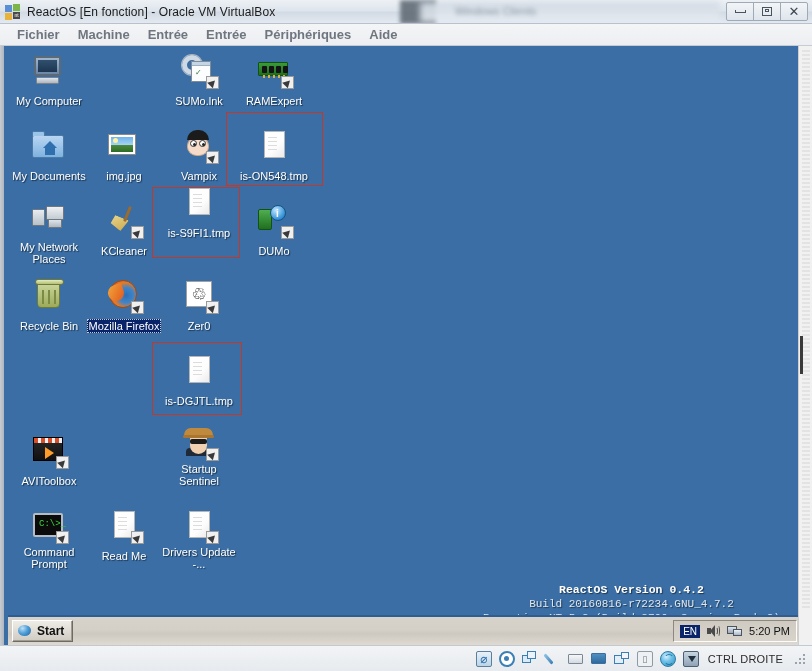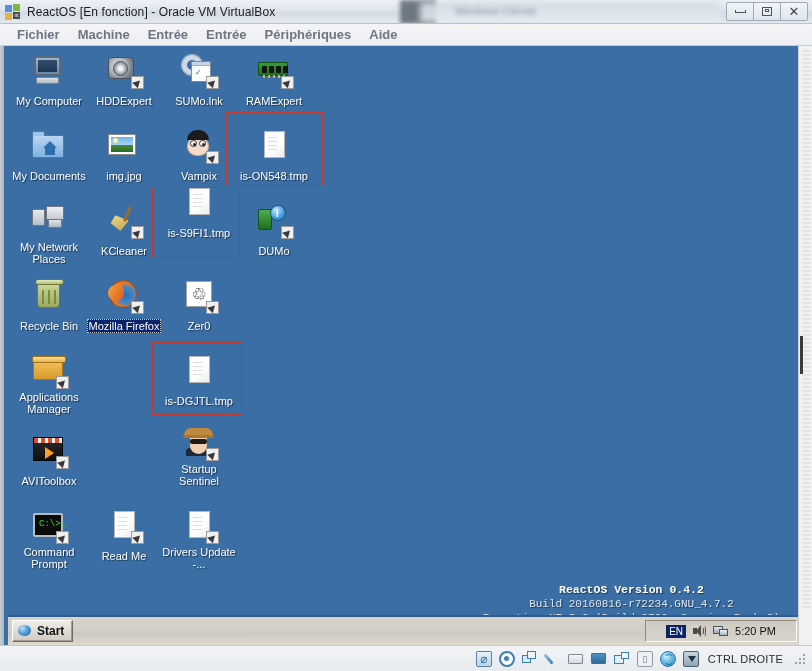--- a/index.html
+++ b/index.html
@@ -422,21 +422,21 @@
     border-radius: 50%;
     background: radial-gradient(circle at 35% 30%, #bfe0f7 0%, #4f9fd8 45%, #1f5f9e 100%);
   }
   .start-label { font-size: 12px; font-weight: bold; color: #111; }
 
   .task-area { flex: 1; height: 22px; margin: 0 4px; }
 
   .tray {
     height: 22px;
     margin-right: 5px;
-    padding: 0 20px;
+    padding: 0 6px;
     background: linear-gradient(180deg,#cfcbc3,#d8d4cc);
     border-top: 1px solid #8d8981;
     border-left: 1px solid #8d8981;
     border-right: 1px solid #fdfcf8;
     border-bottom: 1px solid #fdfcf8;
     display: flex; align-items: center; gap: 6px;
   }
   .tray .lang {
     background: #0a246a; color: #fff; font-size: 10px;
     padding: 1px 3px; line-height: 11px;
@@ -589,29 +589,20 @@
       <div class="dicon" style="left:6px;top:8px">
         <div class="glyph">
           <span class="monitor">
               <span class="scr"></span>
             </span>
             <span class="base"></span>
         </div>
         <span class="lbl">My Computer</span>
       </div>
 
-      <div class="dicon" style="left:81px;top:8px">
-        <div class="glyph">
-          <span class="hdd">
-              <span class="disc"></span>
-            </span>
-            <span class="shortcut"></span>
-        </div>
-        <span class="lbl">HDDExpert</span>
-      </div>
 
       <div class="dicon" style="left:156px;top:8px">
         <div class="glyph">
           <span class="gear"></span>
             <span class="winbox">
               <span class="bar"></span>
               <span class="chk">✓</span>
             </span>
             <span class="shortcut"></span>
         </div>
@@ -755,30 +746,20 @@
       <div class="dicon" style="left:156px;top:233px">
         <div class="glyph">
           <span class="zero">
               <span class="rec">♲</span>
             </span>
             <span class="shortcut"></span>
         </div>
         <span class="lbl">Zer0</span>
       </div>
 
-      <div class="dicon" style="left:6px;top:308px">
-        <div class="glyph">
-          <span class="appbox"></span>
-            <span class="appbox flapwrap">
-              <span class="flap"></span>
-            </span>
-            <span class="shortcut"></span>
-        </div>
-        <span class="lbl">Applications Manager</span>
-      </div>
 
 
       <div class="dicon" style="left:156px;top:308px">
         <div class="glyph">
           <span class="page">
             <span class="ln" style="top:5px"></span>
               <span class="ln" style="top:9px"></span>
             <span class="ln" style="top:13px"></span>
               <span class="ln" style="top:17px"></span>
           </span>

